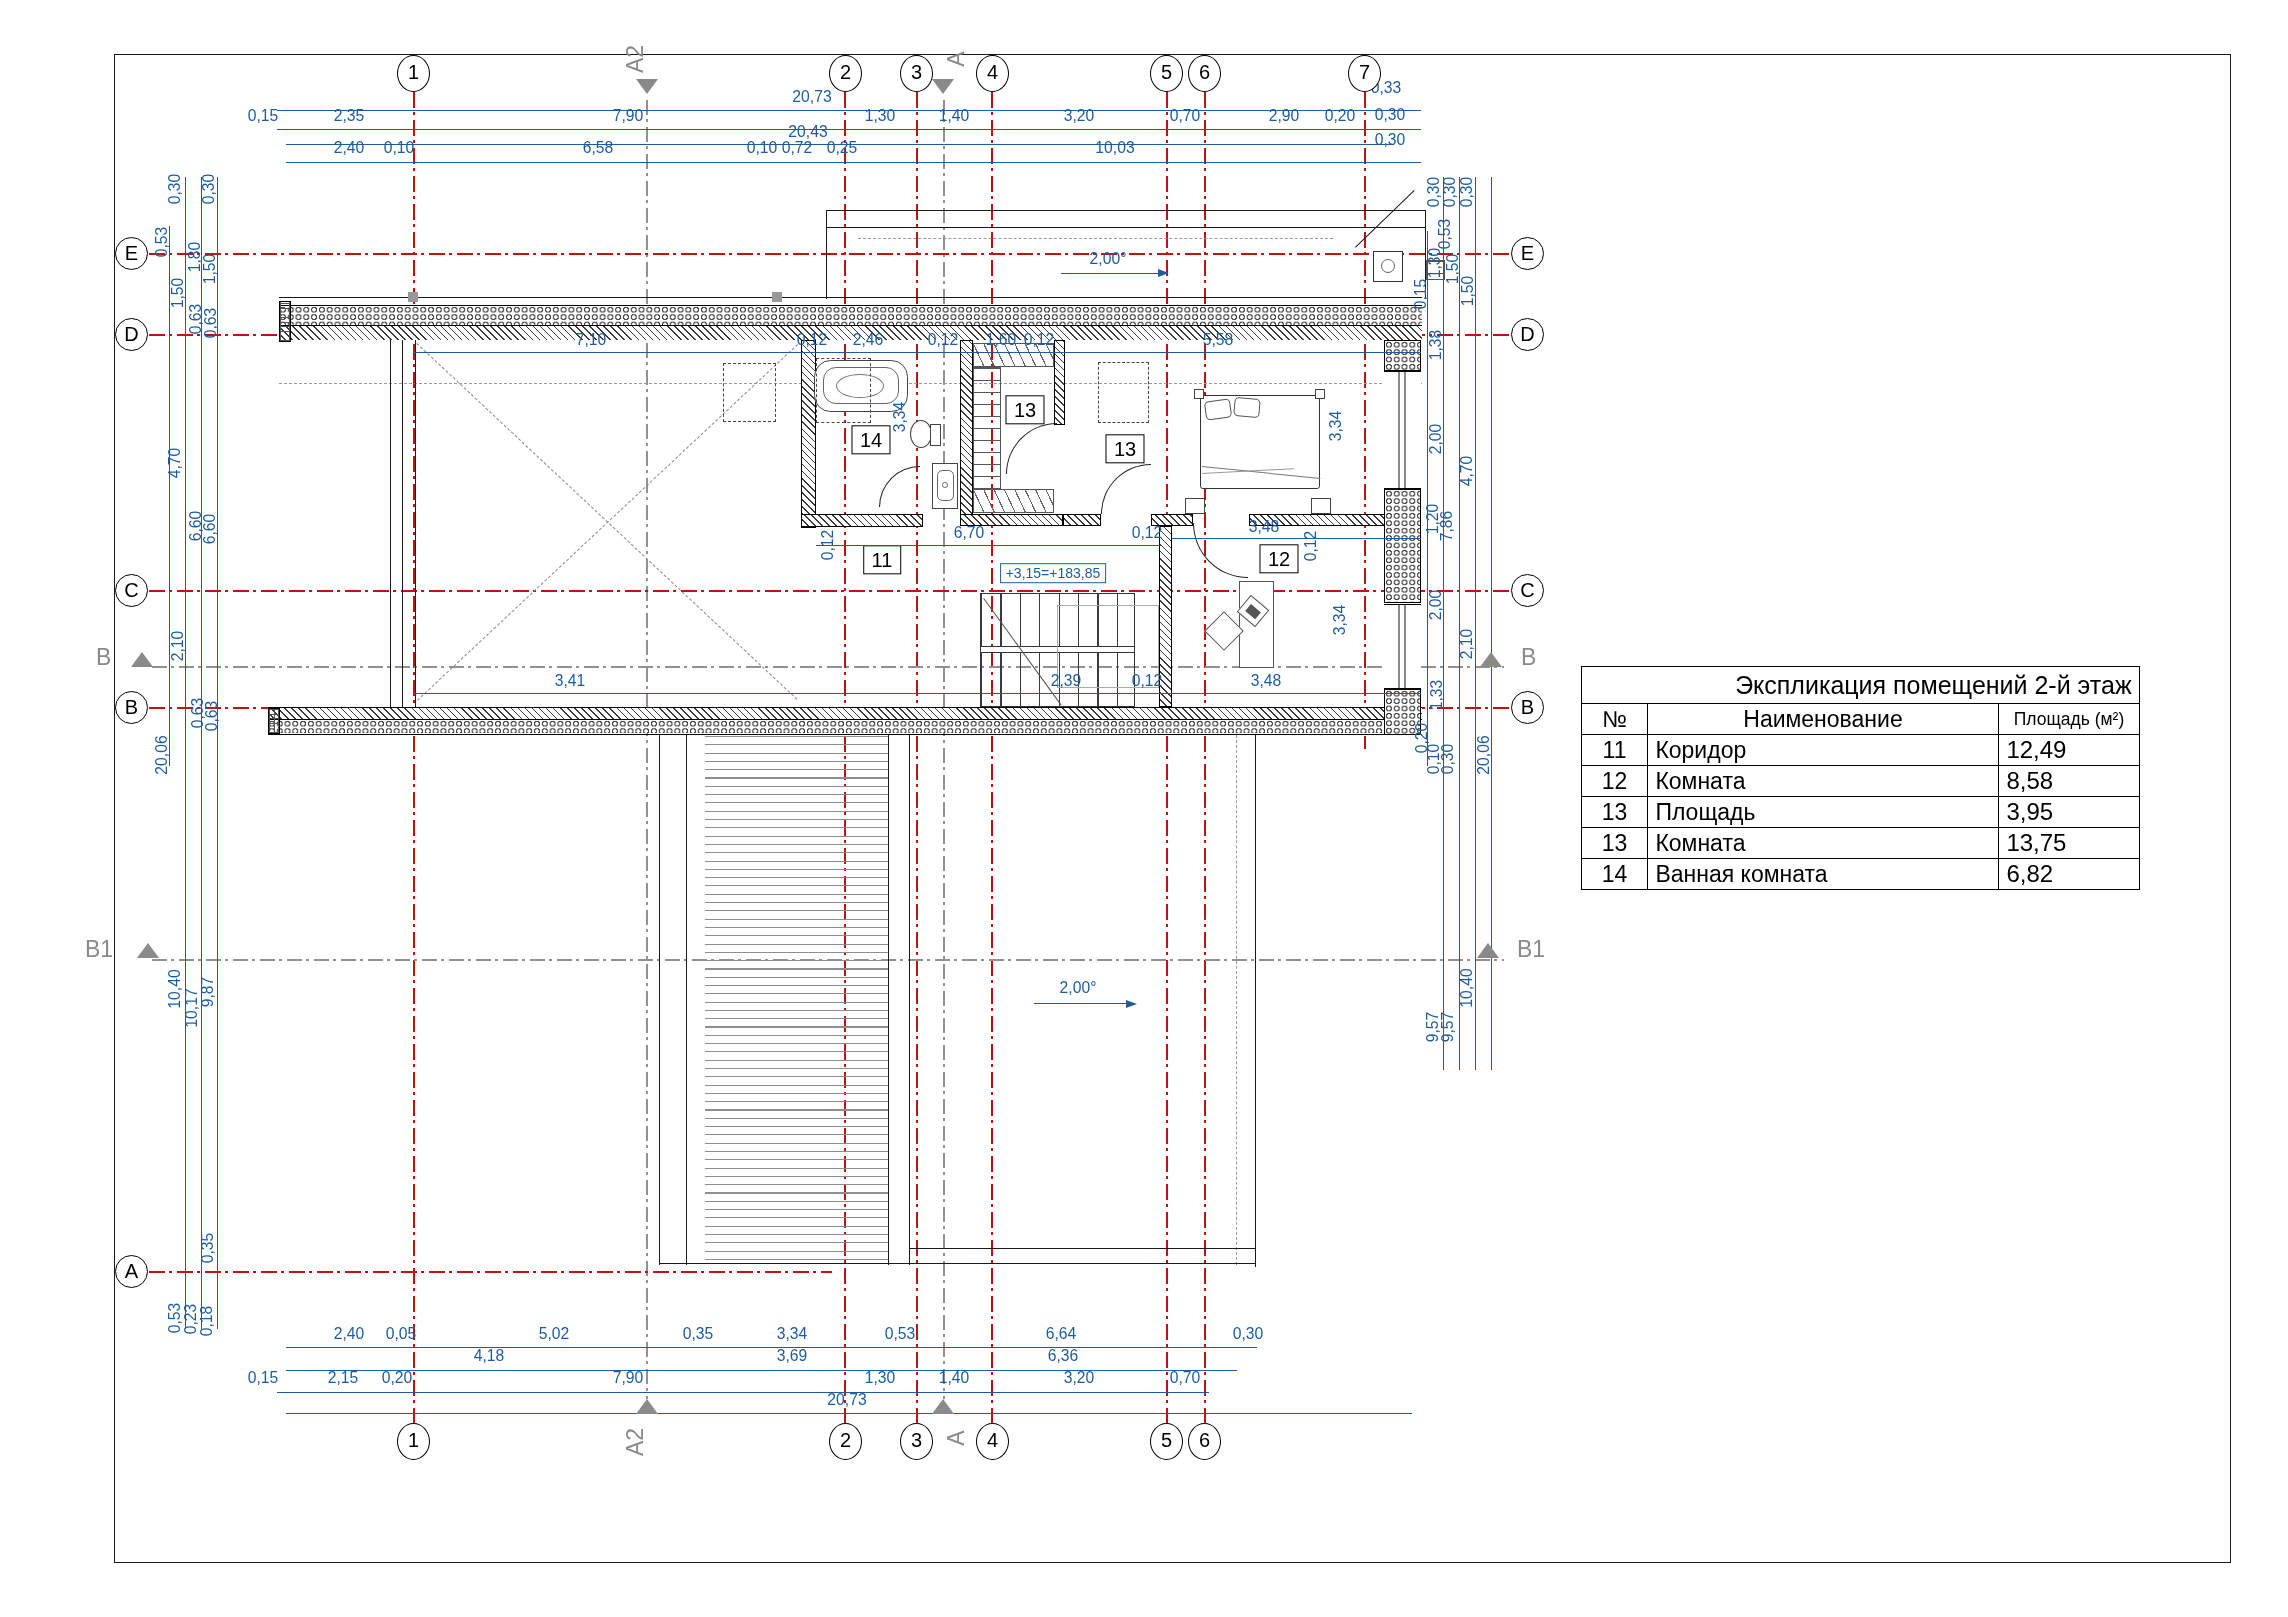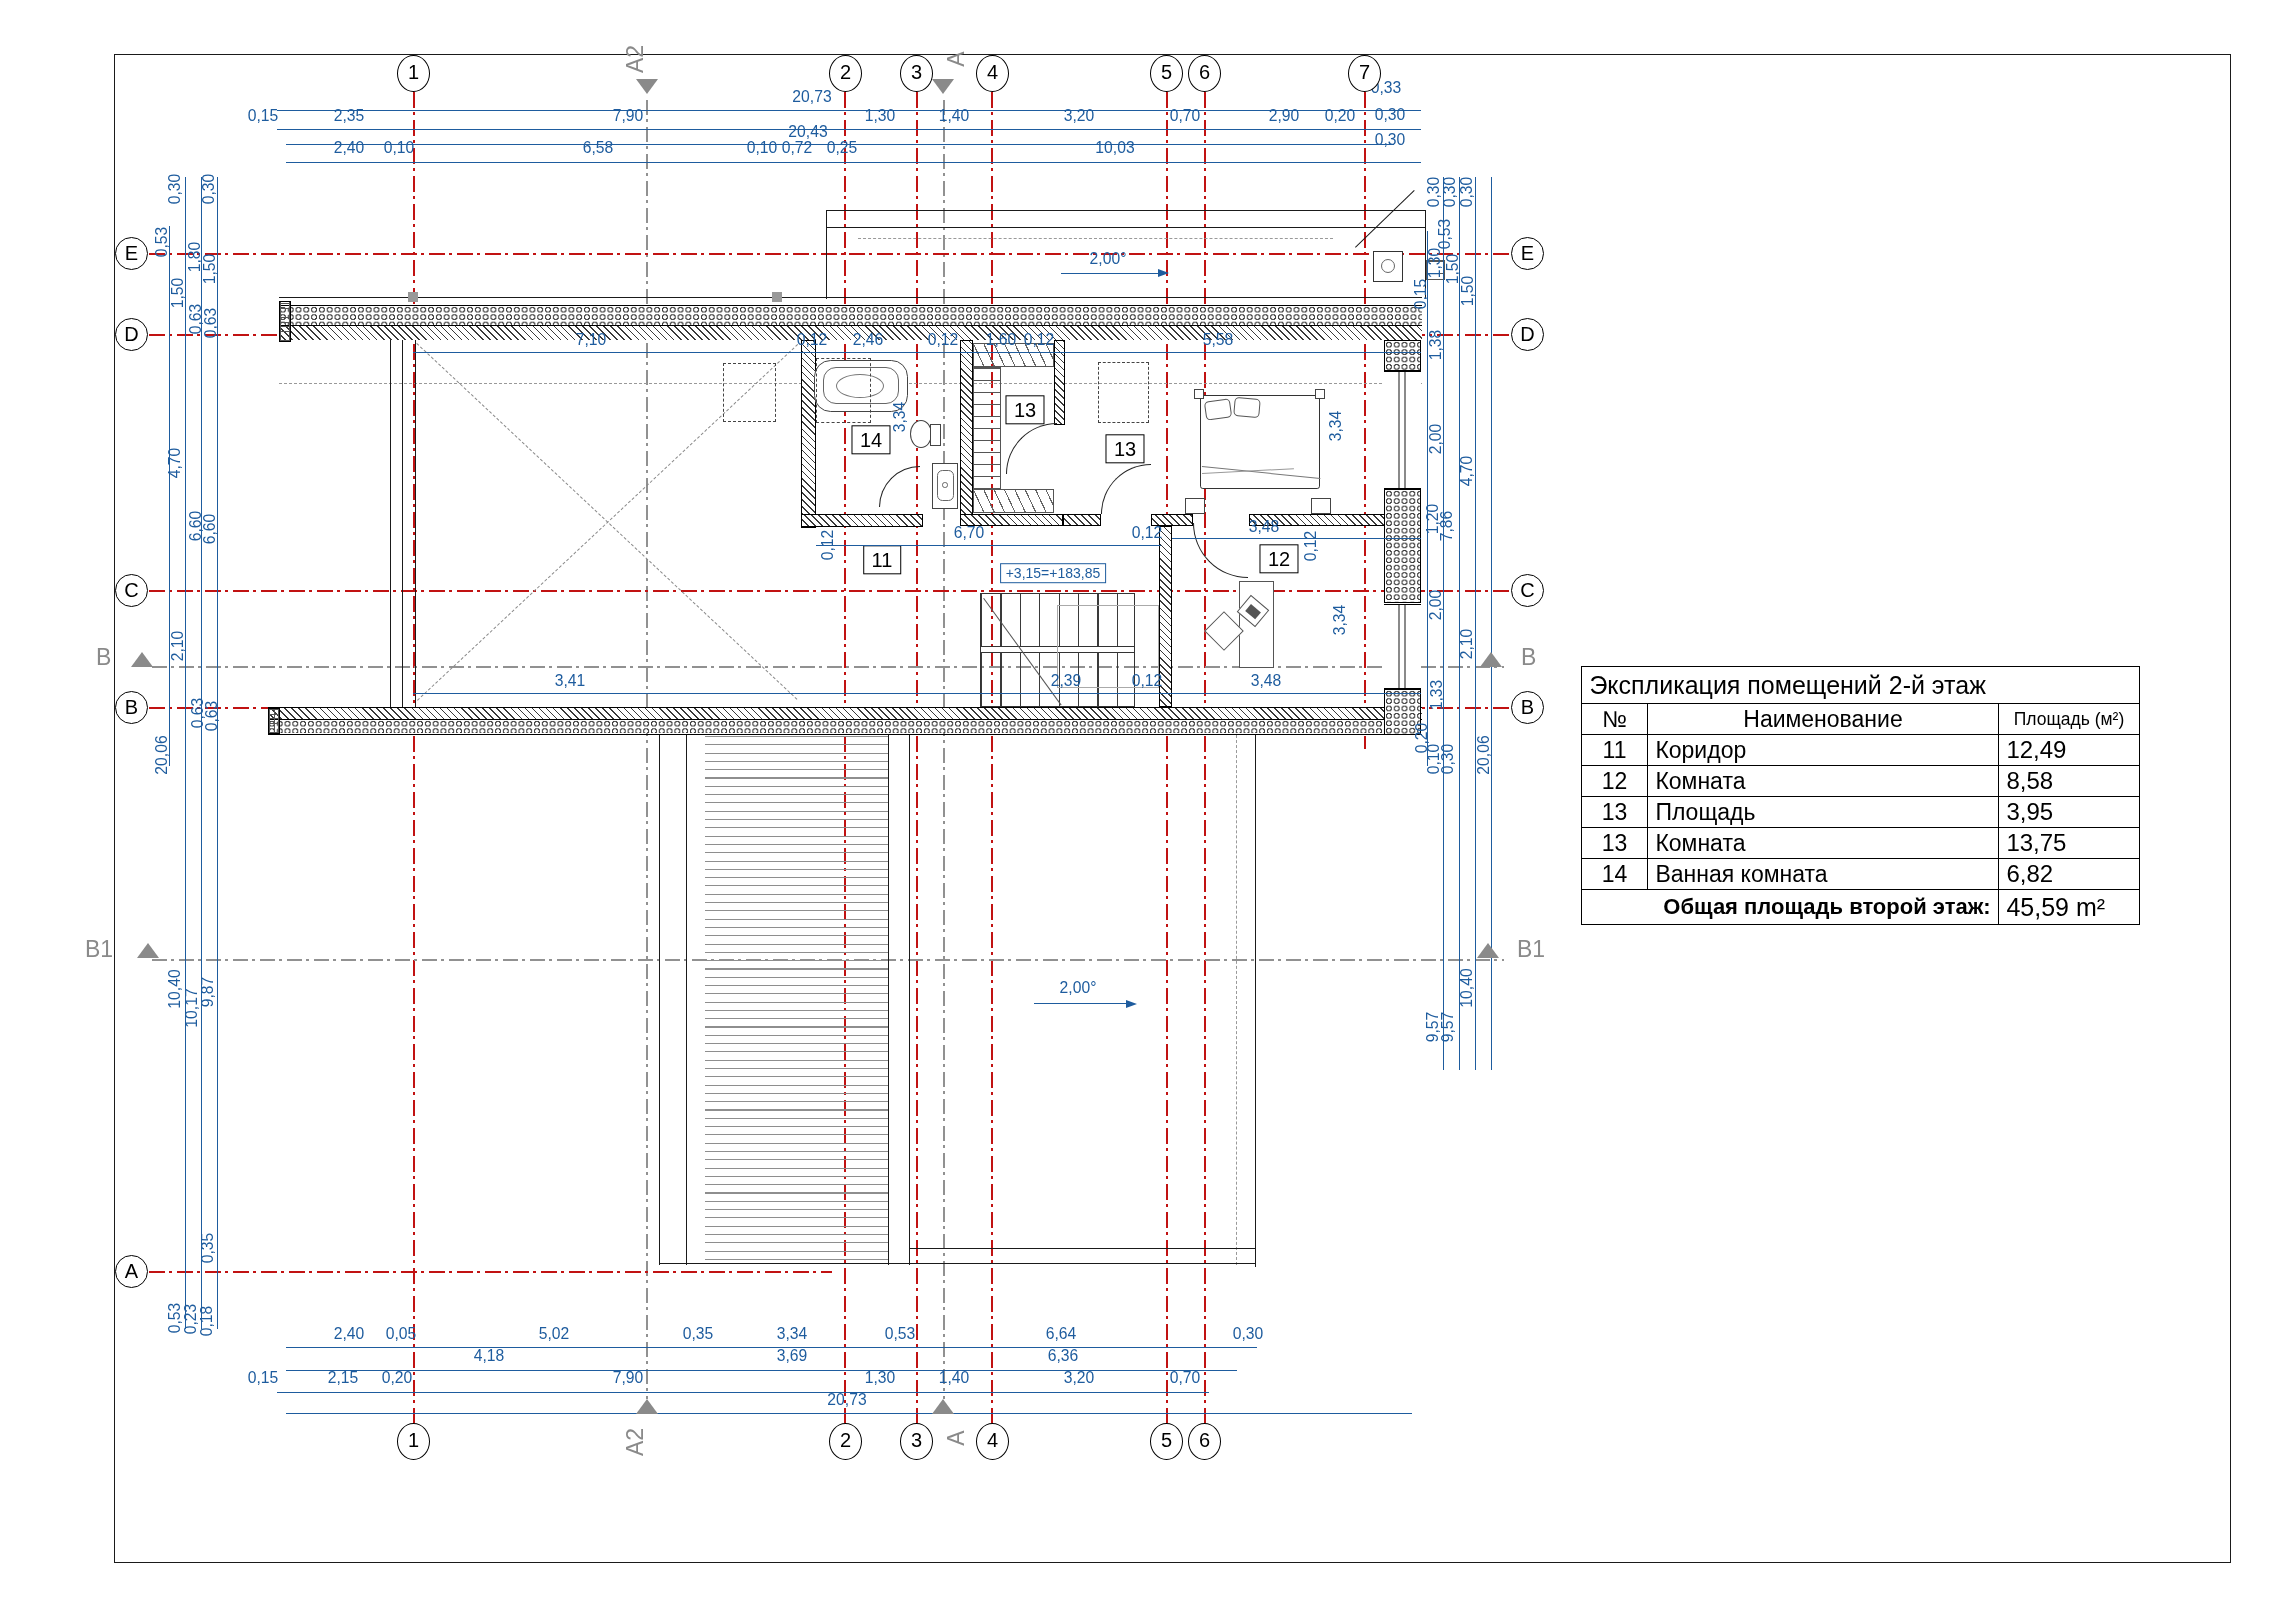--- a/index.html
+++ b/index.html
@@ -41,21 +41,21 @@
   .ticks{position:absolute;background-image:repeating-linear-gradient(65deg,transparent 0 8.3px,#666 8.3px 9.4px);border:0.9px solid #555;}
   .fix{position:absolute;border:1.3px solid #444;background:#fff;}
   .arc{position:absolute;border:0 solid #222;}
   .rb{position:absolute;transform:translate(-50%,-50%);border:1.5px solid #000;background:#fff;font-size:20px;line-height:1;padding:3.7px 7.4px;color:#000;}
   .elev{position:absolute;transform:translate(-50%,-50%);border:1.1px solid #1e5c9e;color:#1e5c9e;background:#fff;font-size:14px;line-height:1;padding:1.8px 4.6px;white-space:nowrap;}
   .slope{position:absolute;font-size:15.7px;color:#1e5c9e;transform:translate(-50%,-50%);white-space:nowrap;}
   .ahead{position:absolute;width:0;height:0;border-top:4.6px solid transparent;border-bottom:4.6px solid transparent;border-left:11px solid #1e5c9e;}
   
   .tbl{position:absolute;border-collapse:collapse;background:#fff;table-layout:fixed;}
   .tbl td{border:1.4px solid #000;font-size:23px;color:#000;padding:0 7.4px;overflow:hidden;white-space:nowrap;}
-  .tbl .ttl{font-size:25px;text-align:left;}
+  .tbl .ttl{font-size:25px;text-align:right;}
   .tbl .hdr{text-align:center;}
   .tbl .small{font-size:17.5px;text-align:center;}
   .tbl .num{text-align:center;}
   .tbl .tot{font-weight:bold;text-align:right;font-size:22px;}
   .tbl .val{font-size:24px;}
 </style>
 </head>
 <body>
 
 <div id="sheet">
@@ -399,21 +399,17 @@
     <tr style="height:31px;">
       <td class="num">13</td>
       <td>Комната</td>
       <td class="val">13,75</td>
     </tr>
     <tr style="height:31px;">
       <td class="num">14</td>
       <td>Ванная комната</td>
       <td class="val">6,82</td>
     </tr>
-    <tr style="height:35px;">
-      <td colspan="2" class="tot">Общая площадь второй этаж:</td>
-      <td class="val" style="font-size:25px;">45,59 m²</td>
-    </tr>
   </tbody>
     </table>
 
 </div>
 
 
 </body></html>

